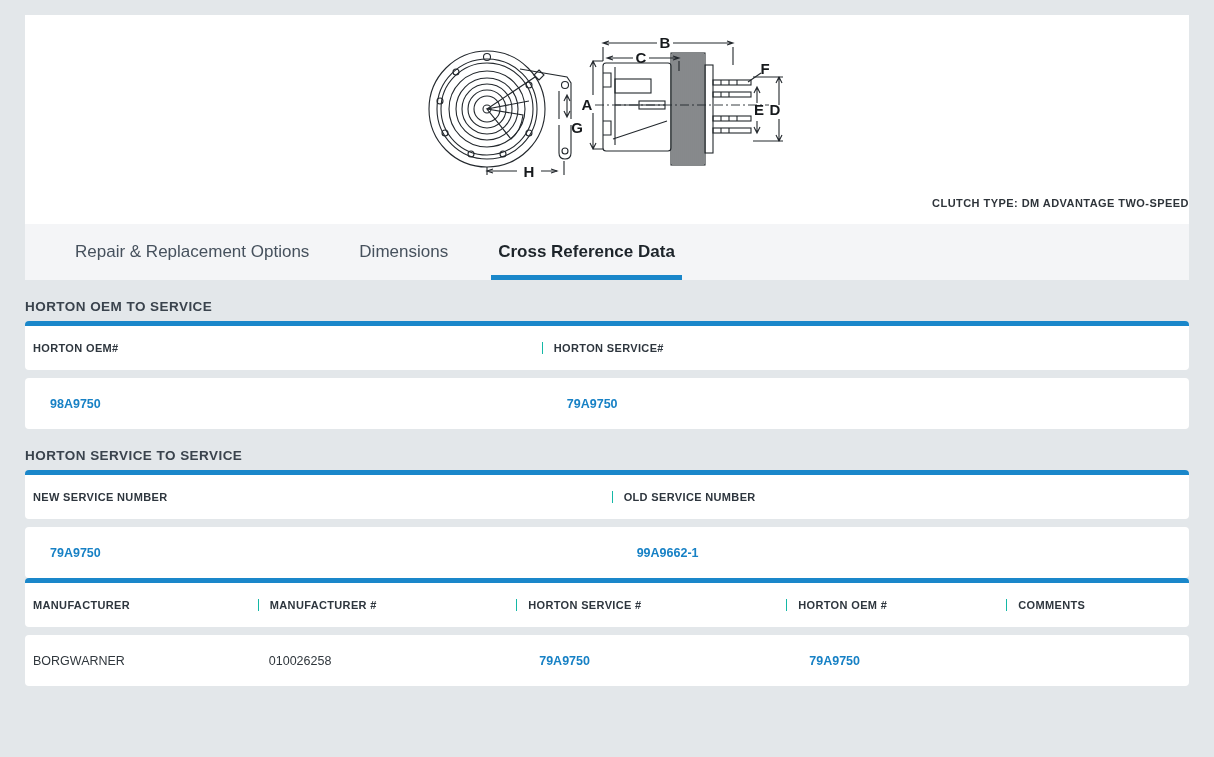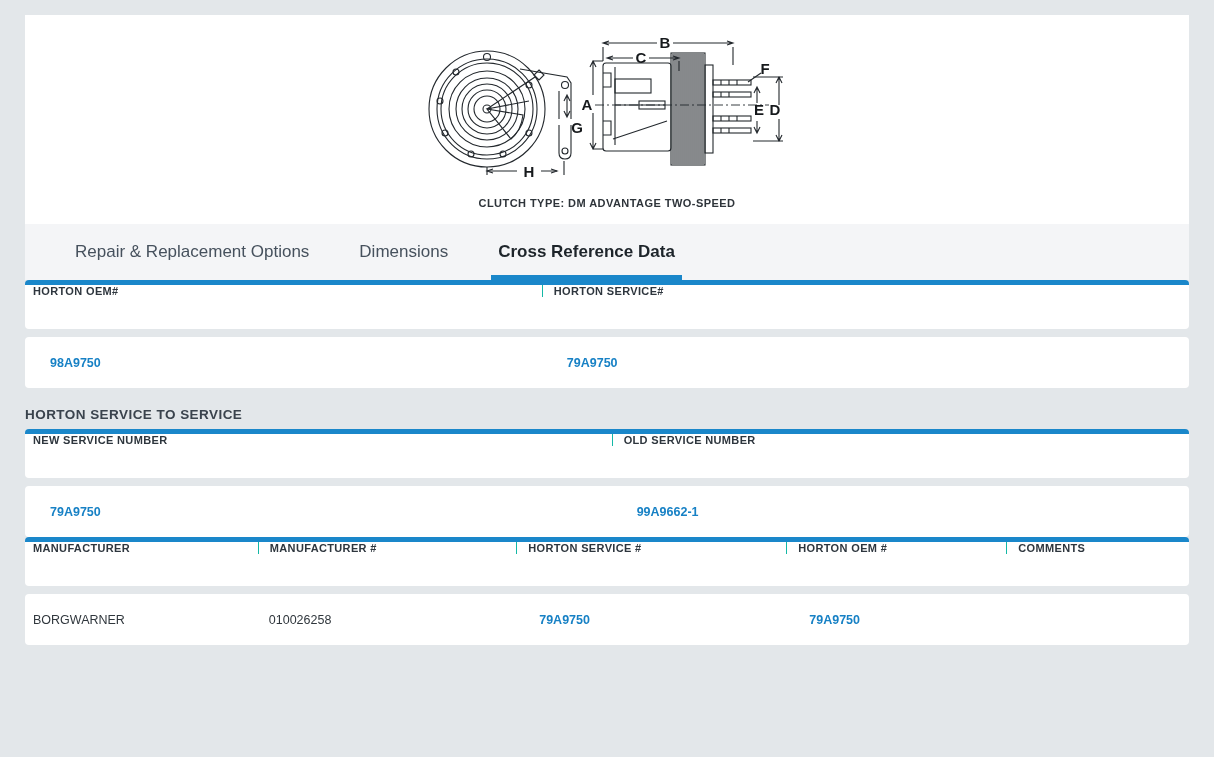--- a/index.html
+++ b/index.html
@@ -9,21 +9,21 @@
     background:#e3e7ea;
     font-family:"Liberation Sans", sans-serif;
     -webkit-font-smoothing:antialiased;
   }
   .page { padding:15px 25px 0 25px; }
 
   
   .top-card { background:#ffffff; }
   .diagram-wrap { display:flex; justify-content:center; padding-top:6px; }
   .caption {
-    text-align:center; font-size:11px; font-weight:700;
+    text-align:right; font-size:11px; font-weight:700;
     letter-spacing:.45px; color:#2e343a; padding:8px 0 15px 0;
   }
   .tabs {
     background:#f4f5f7; height:56px;
     display:flex; align-items:stretch; padding-left:25px;
   }
   .tab {
     position:relative; display:flex; align-items:center;
     margin:0 18px; padding:0 7px;
     font-size:17px; color:#46515d; cursor:pointer; white-space:nowrap;
@@ -34,21 +34,21 @@
     height:5px; background:#1a87ca;
   }
 
   
   .section-title {
     font-size:13.5px; font-weight:700; letter-spacing:.45px;
     color:#3a434d; margin:19px 0 7px 0;
   }
   .accent-bar { height:5px; background:#1a87ca; border-radius:4px 4px 0 0; }
   .thead-card {
-    background:#fff; display:flex; align-items:flex-start;
+    background:#fff; display:flex; align-items:center;
     height:44px; border-radius:0 0 4px 4px; margin-bottom:8px;
   }
   .trow-card {
     background:#fff; display:flex; align-items:stretch;
     height:51px; border-radius:4px;
   }
   .th, .td { display:flex; align-items:center; padding:0 11px; }
   .th:first-child, .td:first-child { padding-left:8px; }
   .th {
     font-size:11px; font-weight:700; letter-spacing:.35px; color:#2e363e;
@@ -148,20 +148,21 @@
     <div class="caption">CLUTCH TYPE: DM ADVANTAGE TWO-SPEED</div>
 
     <div class="tabs">
       <div class="tab">Repair &amp; Replacement Options</div>
       <div class="tab">Dimensions</div>
       <div class="tab active">Cross Reference Data</div>
     </div>
   </div>
 
   <div class="section sec12">
+    <div class="section-title">HORTON OEM TO SERVICE</div>
     <div class="accent-bar"></div>
     <div class="thead-card">
       <div class="th t1c1">HORTON OEM#</div>
       <div class="th t1c2">HORTON SERVICE#</div>
     </div>
     <div class="trow-card">
       <div class="td t1c1">
         <a class="link">98A9750</a>
       </div>
       <div class="td t1c2">

